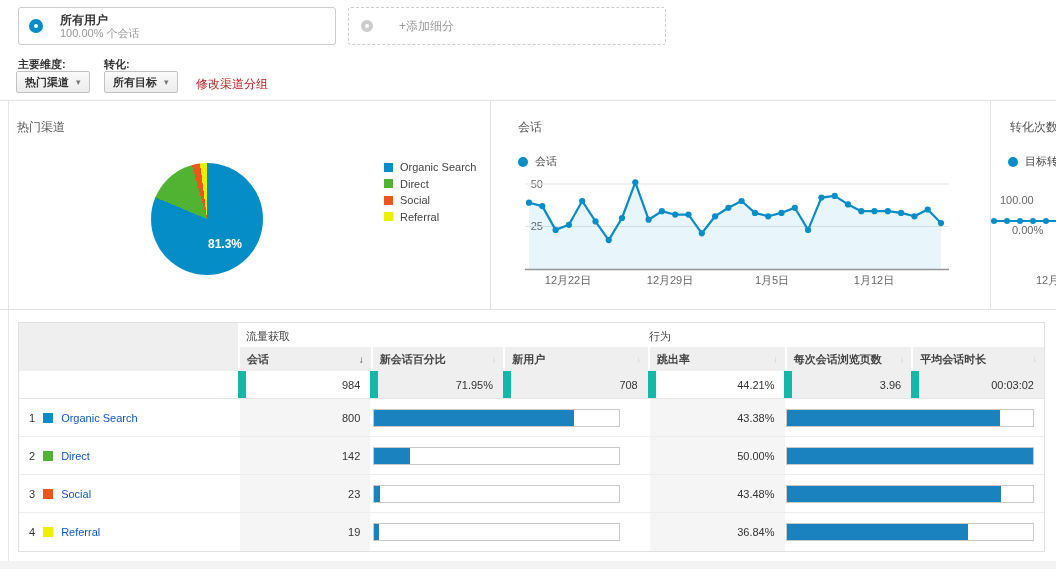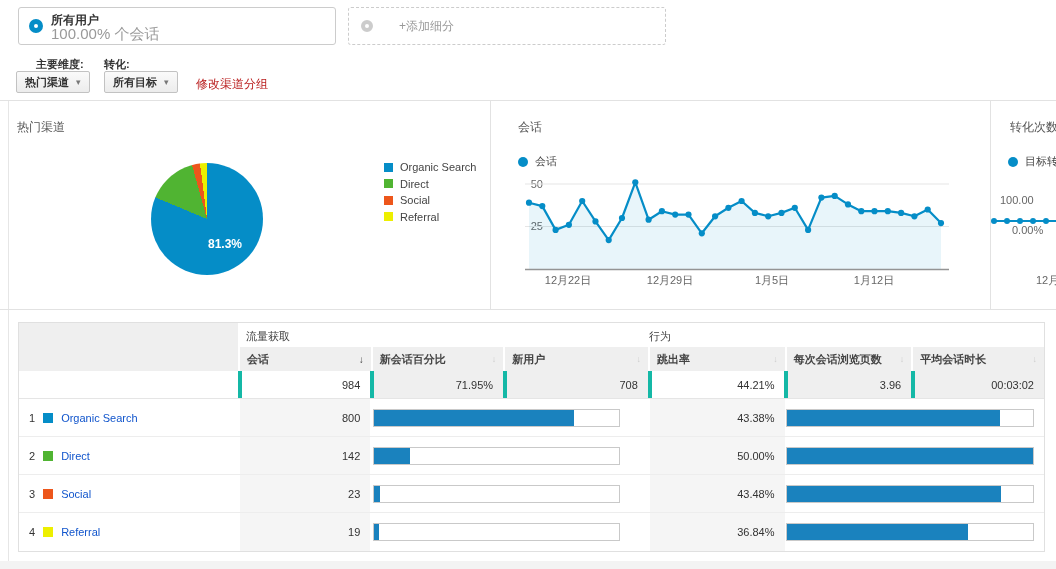--- a/index.html
+++ b/index.html
@@ -6,27 +6,27 @@
   html,body { background:#fff; }
   #app {
     position: relative; width: 1056px; height: 569px; overflow: hidden;
     background: #fff; color: #333;
     font-family: "Liberation Sans", "DejaVu Sans", sans-serif; font-size: 11px;
   }
   .abs { position: absolute; }
 
   
   .seg-box { left:18px; top:7px; width:318px; height:38px; border:1px solid #ccc;
-    border-radius:3px; display:flex; align-items:center; padding-left:10px; gap:8px; }
+    border-radius:3px; display:flex; align-items:center; padding-left:10px; gap:17px; }
   .seg-add { left:348px; top:7px; width:318px; height:38px; border:1px dashed #ccc;
     border-radius:3px; display:flex; align-items:center; padding-left:12px; gap:26px; color:#999; }
   .ring-blue { width:14px; height:14px; border:5px solid #058dc7; border-radius:50%; flex:0 0 auto; }
   .ring-gray { width:12px; height:12px; border:4px solid #ccc; border-radius:50%; flex:0 0 auto; }
   .seg-title { font-size:12px; font-weight:bold; color:#333; line-height:14px; }
-  .seg-sub { font-size:15px; color:#999; line-height:13px;text-align:center; }
+  .seg-sub { font-size:11px; color:#999; line-height:13px;text-align:center; }
   .seg-add-label { font-size:12px; color:#999; }
 
   
   .tb-label { font-weight:bold; font-size:11px; color:#333; }
   .btn { height:22px; display:flex; align-items:center; gap:7px; padding:0 8px;
     background:linear-gradient(#fafafa,#ececec); border:1px solid #c2c2c2; border-radius:2px;
     font-weight:bold; font-size:11px; color:#333; cursor:default; }
   .caret { font-size:9px; color:#777; }
   .blue-link { color:#b91c1c; font-size:12px; text-decoration:none; }
 
@@ -50,21 +50,21 @@
   .dimhead { position:absolute; left:0; top:0; width:219px; height:48px; background:#efefef; }
   .group-label { position:absolute; top:6px; font-size:11px; color:#444; }
   .mhead-row { position:absolute; left:219px; top:24px; right:0; height:24px; display:flex; }
   .mhead { background:#efefef; border-left:2px solid #fff; display:flex; align-items:center;
     justify-content:space-between; padding:0 7px; font-weight:bold; color:#444; font-size:11px; }
   .sort-ic { font-size:10px; color:#444; }
   .sort-faint { font-size:9px; color:#ccc; }
   .trow-totals { display:flex; height:28px; border-bottom:1px solid #e5e5e5; }
   .tot-dim { width:219px; background:#fff; }
   .tot-cell { display:flex; align-items:center; justify-content:flex-end; padding-right:10px;
-    background:#efefef; border-left:4px solid #14b8a6; color:#333; }
+    background:#efefef; border-left:8px solid #14b8a6; color:#333; }
   .tot-white { background:#fff; }
   .trow { display:flex; height:38px; border-bottom:1px solid #ededed; background:#fff; }
   .trow:last-child { border-bottom:none; }
   .dim-cell { width:219px; display:flex; align-items:center; gap:8px; padding-left:10px; }
   .rank { color:#333; }
   .chan-sq { width:10px; height:10px; flex:0 0 auto; }
   .chan-link { color:#15c; text-decoration:none; font-size:11px; }
   .val-cell { display:flex; align-items:center; justify-content:flex-end; padding-right:10px;
     background:#f5f5f5; border-left:2px solid #fff; color:#333; }
   .bar-cell { position:relative; background:#fff; }
@@ -82,21 +82,21 @@
     <span>
       <div class="seg-title">所有用户</div>
       <div class="seg-sub">100.00% 个会话</div>
     </span>
   </div>
   <div class="abs seg-add">
     <span class="ring-gray"></span>
     <span class="seg-add-label">+添加细分</span>
   </div>
 
-  <div class="abs tb-label" style="left:18px;top:57px;margin-left:18px;">主要维度:</div>
+  <div class="abs tb-label" style="left:18px;top:57px;">主要维度:</div>
   <div class="abs tb-label" style="left:104px;top:57px;">转化:</div>
   <div class="abs btn" style="left:16px;top:71px;">
     <span>热门渠道</span>
     <span class="caret">▾</span>
   </div>
   <div class="abs btn" style="left:104px;top:71px;">
     <span>所有目标</span>
     <span class="caret">▾</span>
   </div>
   <a class="abs blue-link" style="left:196px;top:76px;" href="#">修改渠道分组</a>

